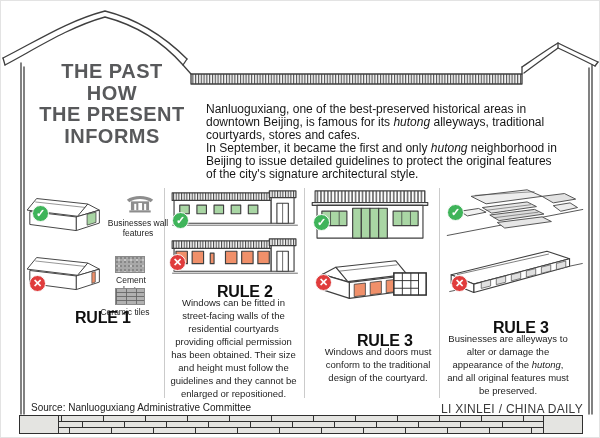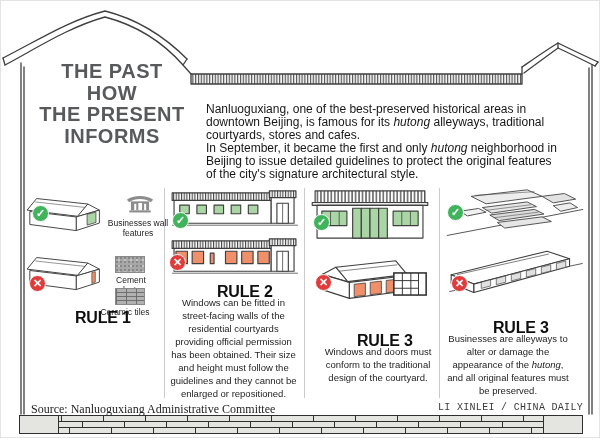--- a/index.html
+++ b/index.html
@@ -41,23 +41,23 @@
 
   .swatch{position:absolute;width:30px;height:17px;border:1px solid #8a8a8a;box-sizing:border-box;}
   .cement{background-color:#a8a8a8;
           background-image:radial-gradient(circle at 1px 1px,#878787 .9px,transparent 1.1px),
                            radial-gradient(circle at 3px 3px,#c6c6c6 .9px,transparent 1.1px);
           background-size:4px 4px,6px 6px;}
   .ceramic{background-image:repeating-linear-gradient(90deg,rgba(100,100,100,.85) 0 1px,transparent 1px 10px),
                             repeating-linear-gradient(180deg,#b1b1b1 0 3px,#6f6f6f 3px 4px);}
 
   
-  .source{position:absolute;left:30px;top:401px;font-size:12px;color:#222;z-index:2;font-family:Liberation Serif, serif;}
-  .credit{position:absolute;left:400px;top:401px;width:182px;text-align:right;font-size:10px;
-          letter-spacing:.3px;color:#3a3a3a;z-index:2;font-family:Liberation Mono, monospace;}
+  .source{position:absolute;left:30px;top:401px;font-size:10px;color:#222;z-index:2;}
+  .credit{position:absolute;left:400px;top:401px;width:182px;text-align:right;font-size:12px;
+          letter-spacing:.3px;color:#3a3a3a;z-index:2;}
   .bricks{position:absolute;left:18px;top:414px;width:564px;height:19px;border:1px solid #2f2f2f;
           background:#e4e4e1;box-sizing:border-box;z-index:2;overflow:hidden;}
   .brow{height:5px;border-bottom:1px solid #2f2f2f;
         background-image:repeating-linear-gradient(90deg,transparent 0 41px,#2f2f2f 41px 42px);}
   .brow.b2{background-position:21px 0;}
   .brow.b3{background-position:8px 0;border-bottom:none;}
   .bend{position:absolute;top:0;width:38px;height:19px;background:#e4e4e1;z-index:2;}
   .bend.l{left:0;border-right:1px solid #2f2f2f;}
   .bend.r{right:0;border-left:1px solid #2f2f2f;}
 </style>

